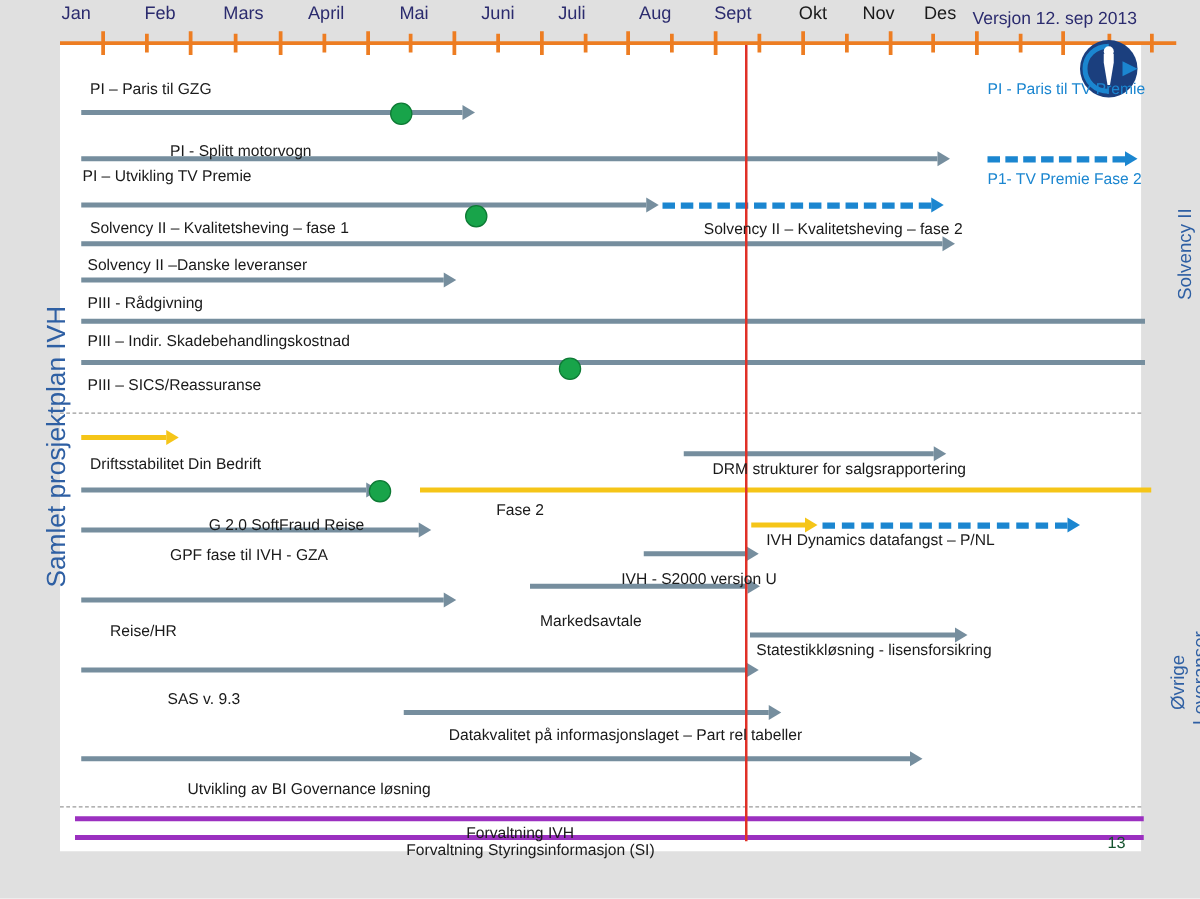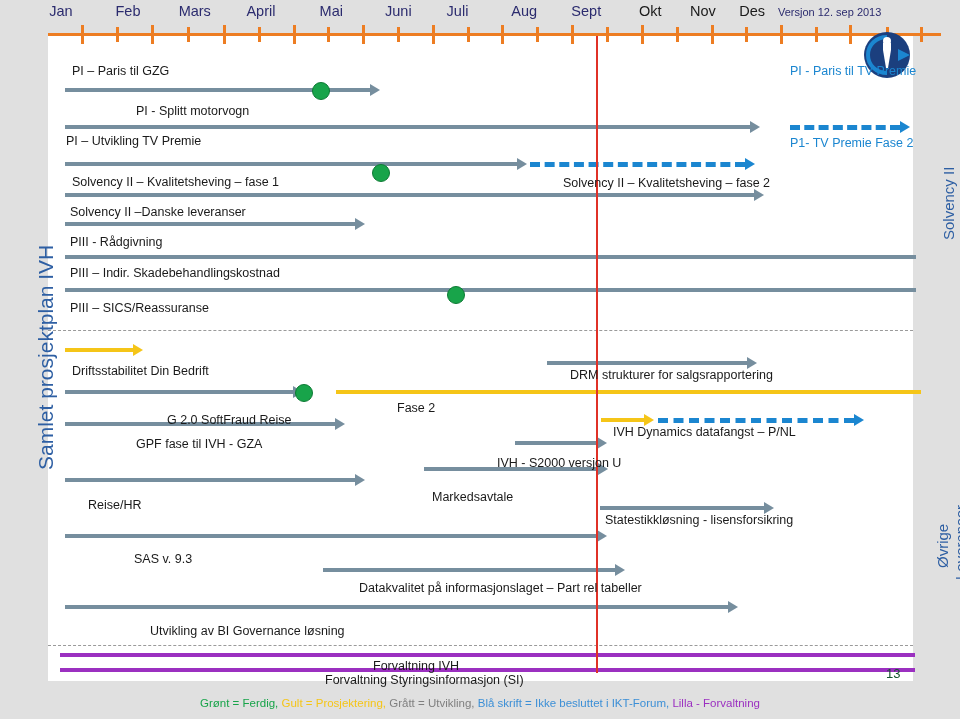--- a/index.html
+++ b/index.html
@@ -35,21 +35,21 @@
     color: #2b2b6e;
     white-space: nowrap;
   }
   .month-label.dark {
     color: #1a1a1a;
   }
   .version-label {
     position: absolute;
     top: 6px;
     left: 778px;
-    font-size: 11px;
+    font-size: 14px;
     color: #2b2b6e;
     white-space: nowrap;
   }
 
   
   .axis-line {
     position: absolute;
     left: 48px;
     top: 33px;
     width: 893px;
@@ -308,21 +308,21 @@
       <div class="milestone" style="left: 312px; top: 82px;"></div>
       <div class="milestone" style="left: 372px; top: 164px;"></div>
       <div class="milestone" style="left: 447px; top: 286px;"></div>
       <div class="milestone" style="left: 295px; top: 384px;"></div>
     </div>
 
   <div class="today-line"></div>
 
   <div id="labels">
       <div class="task-label" style="left: 72px; top: 64px;">PI – Paris til GZG</div>
-      <div class="task-label" style="left: 136px; top: 104px;">PI - Splitt motorvogn</div>
+      <div class="task-label" style="left: 136px; top: 114px;">PI - Splitt motorvogn</div>
       <div class="task-label" style="left: 66px; top: 134px;">PI – Utvikling TV Premie</div>
       <div class="task-label" style="left: 72px; top: 175px;">Solvency II – Kvalitetsheving – fase 1</div>
       <div class="task-label" style="left: 70px; top: 205px;">Solvency II –Danske leveranser</div>
       <div class="task-label" style="left: 70px; top: 235px;">PIII - Rådgivning</div>
       <div class="task-label" style="left: 70px; top: 266px;">PIII – Indir. Skadebehandlingskostnad</div>
       <div class="task-label" style="left: 70px; top: 301px;">PIII – SICS/Reassuranse</div>
       <div class="task-label" style="left: 72px; top: 364px;">Driftsstabilitet Din Bedrift</div>
       <div class="task-label" style="left: 167px; top: 413px;">G 2.0 SoftFraud Reise</div>
       <div class="task-label" style="left: 397px; top: 401px;">Fase 2</div>
       <div class="task-label" style="left: 136px; top: 437px;">GPF fase til IVH - GZA</div>
@@ -335,23 +335,16 @@
       <div class="task-label" style="left: 373px; top: 659px;">Forvaltning IVH</div>
       <div class="task-label" style="left: 325px; top: 673px;">Forvaltning Styringsinformasjon (SI)</div>
       <div class="task-label" style="left: 570px; top: 368px;">DRM strukturer for salgsrapportering</div>
       <div class="task-label" style="left: 563px; top: 176px;">Solvency II – Kvalitetsheving – fase 2</div>
       <div class="task-label" style="left: 605px; top: 513px;">Statestikkløsning - lisensforsikring</div>
       <div class="task-label" style="left: 613px; top: 425px;">IVH Dynamics datafangst – P/NL</div>
       <div class="task-label blue" style="left: 790px; top: 64px;">PI - Paris til TV Premie</div>
       <div class="task-label blue" style="left: 790px; top: 136px;">P1- TV Premie Fase 2</div>
     </div>
 
-  <div class="legend">
-    <span class="lg-green">Grønt = Ferdig,</span>
-    <span class="lg-yellow">Gult = Prosjektering,</span>
-    <span class="lg-grey">Grått = Utvikling,</span>
-    <span class="lg-blue">Blå skrift = Ikke besluttet i IKT-Forum,</span>
-    <span class="lg-purple">Lilla - Forvaltning</span>
-  </div>
 
   <div class="page-num">13</div>
 
 </div>
 
 </body></html>

